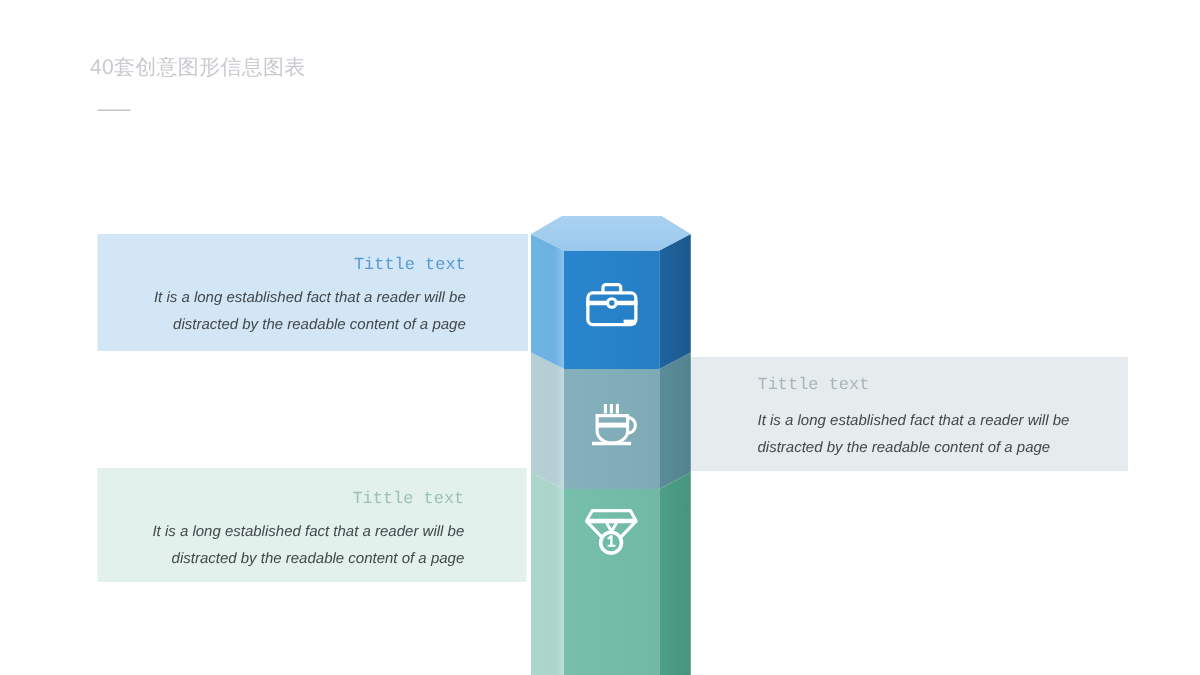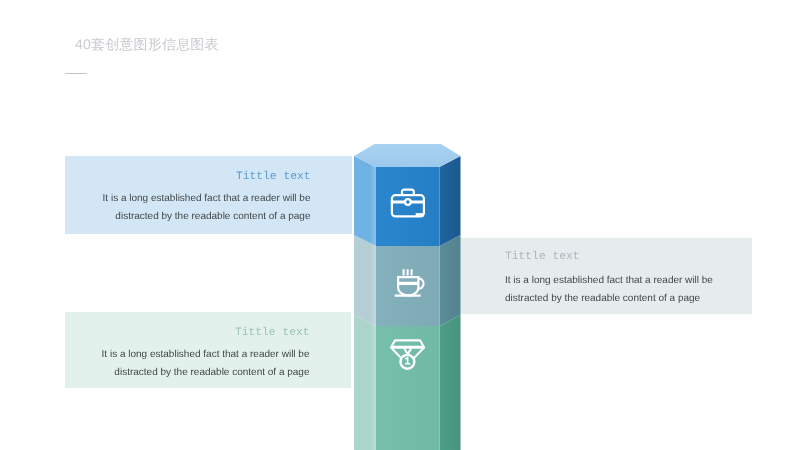--- a/index.html
+++ b/index.html
@@ -1,25 +1,25 @@
 <!DOCTYPE html>
 <html><head>
 <meta charset="utf-8">
 <title>slide</title>
 <style>
   html,body{margin:0;padding:0;}
   body{width:800px;height:450px;background:#ffffff;overflow:hidden;
        font-family:"Liberation Sans",sans-serif;
        -webkit-font-smoothing:antialiased;text-rendering:geometricPrecision;}
   #slide{position:relative;width:800px;height:450px;background:#fff;}
-  .ttl{position:absolute;left:75px;top:37px;font-size:14px;line-height:14px;color:#c9cacf;letter-spacing:.2px;}
+  .ttl{position:absolute;left:60px;top:37px;font-size:14px;line-height:14px;color:#c9cacf;letter-spacing:.2px;}
   .rule{position:absolute;left:65px;top:72.6px;width:22px;height:1.6px;background:#c3c4ca;}
   .tbox{position:absolute;box-sizing:border-box;}
   .tbox .t{font-size:11.3px;line-height:12px;white-space:nowrap;font-family:Liberation Mono, monospace;}
-  .tbox .b{font-size:10px;line-height:18px;color:#424749;white-space:nowrap;}
+  .tbox .b{font-size:10px;line-height:18px;color:#424749;white-space:nowrap;font-style:italic;}
   #prism{position:absolute;left:0;top:0;}
   .p1{left:65px;top:156px;width:287px;height:78px;background:#d3e6f5;text-align:right;padding:0;}
   .p1 .t{color:#5b9bd0;margin:15px 41.5px 0 0;}
   .p1 .b{margin:0 41.5px 0 0;}
   .p1 .b.first{margin-top:7px;}
   .p3{left:65px;top:312px;width:286px;height:76px;background:#e2f1ec;text-align:right;}
   .p3 .t{color:#9dc2b5;margin:15px 41.5px 0 0;}
   .p3 .b{margin:0 41.5px 0 0;}
   .p3 .b.first{margin-top:7px;}
   .p2{left:448px;top:238px;width:304px;height:76px;background:#e6ecee;text-align:left;}

